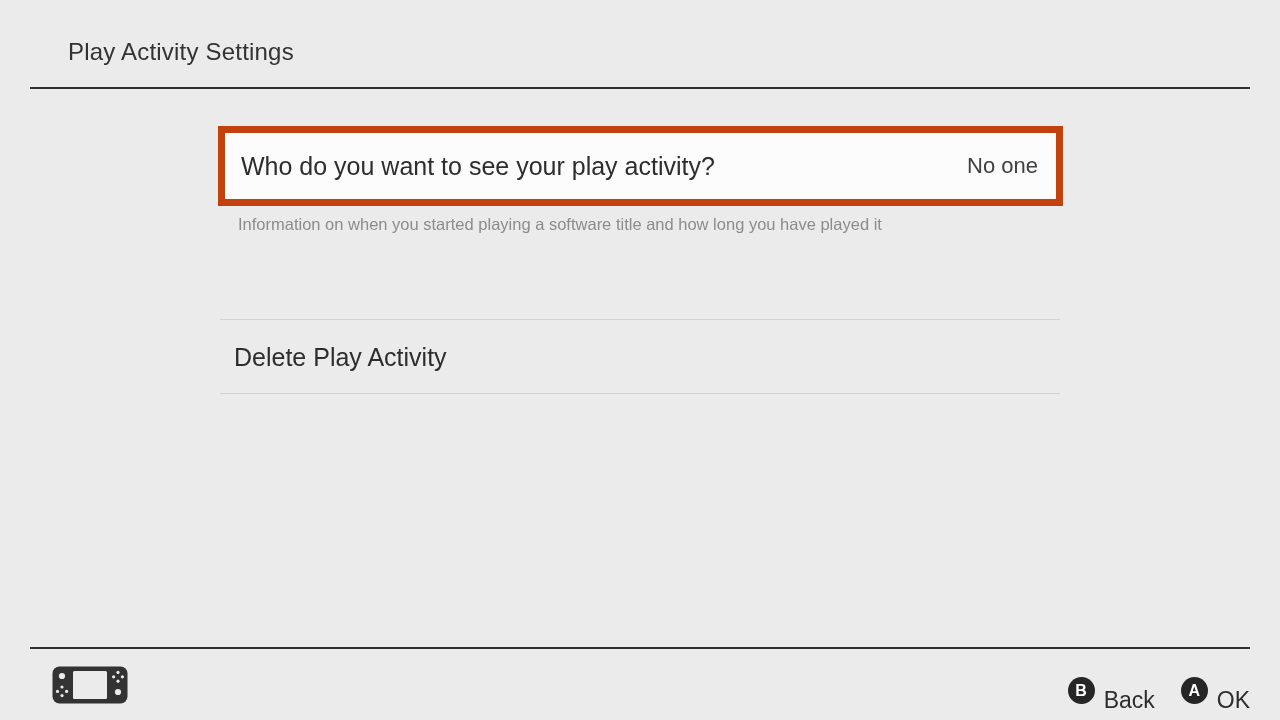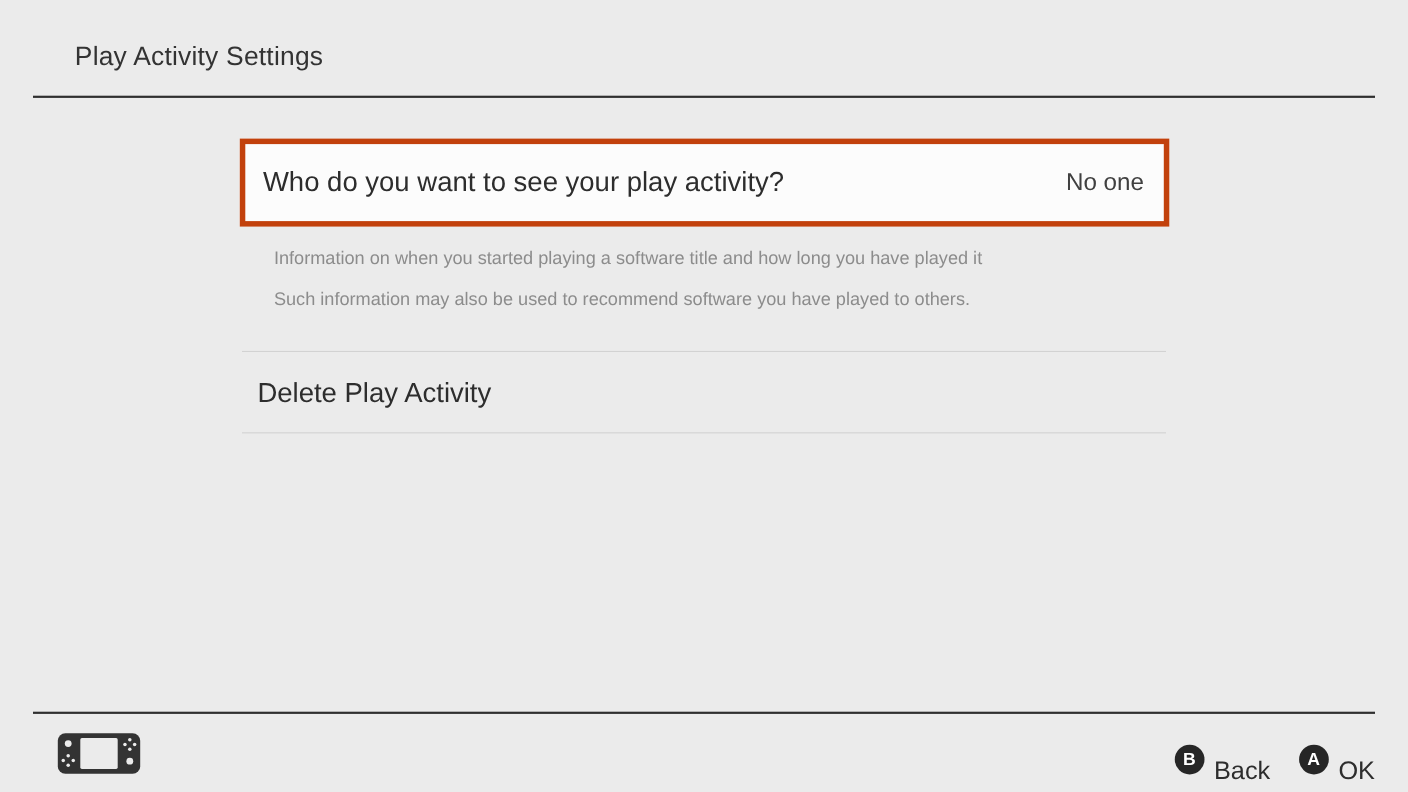--- a/index.html
+++ b/index.html
@@ -54,21 +54,21 @@
   }
 
   .setting-row-highlight {
     position: absolute;
     left: 218px;
     top: 38px;
     width: 845px;
     height: 80px;
     box-sizing: border-box;
     background: #fcfcfc;
-    border: 5px solid #c2410c;
+    border: 7px solid #c2410c;
     display: flex;
     align-items: center;
     justify-content: space-between;
     padding: 0 16px 0 16px;
   }
   .setting-label {
     font-size: 25px;
     color: #2d2d2d;
     font-weight: 400;
     white-space: nowrap;
@@ -83,21 +83,21 @@
     padding-right: 2px;
   }
 
   .description {
     position: absolute;
     left: 238px;
     top: 123px;
     width: 810px;
   }
   .description p {
-    margin: 11px;
+    margin: 0;
     font-size: 16.5px;
     line-height: 26px;
     color: #8c8c8c;
     white-space: nowrap;
   }
 
   .sep {
     position: absolute;
     left: 220px;
     width: 840px;
@@ -191,21 +191,20 @@
 
 <div class="content">
 
   <div class="setting-row-highlight">
     <span class="setting-label">Who do you want to see your play activity?</span>
     <span class="setting-value">No one</span>
   </div>
 
   <div class="description">
     <p>Information on when you started playing a software title and how long you have played it</p>
-    <p>Such information may also be used to recommend software you have played to others.</p>
   </div>
 
   <div class="sep sep-top"></div>
 
   <div class="setting-row-plain">
     <span class="setting-label">Delete Play Activity</span>
   </div>
 
   <div class="sep sep-bottom"></div>
 </div>

